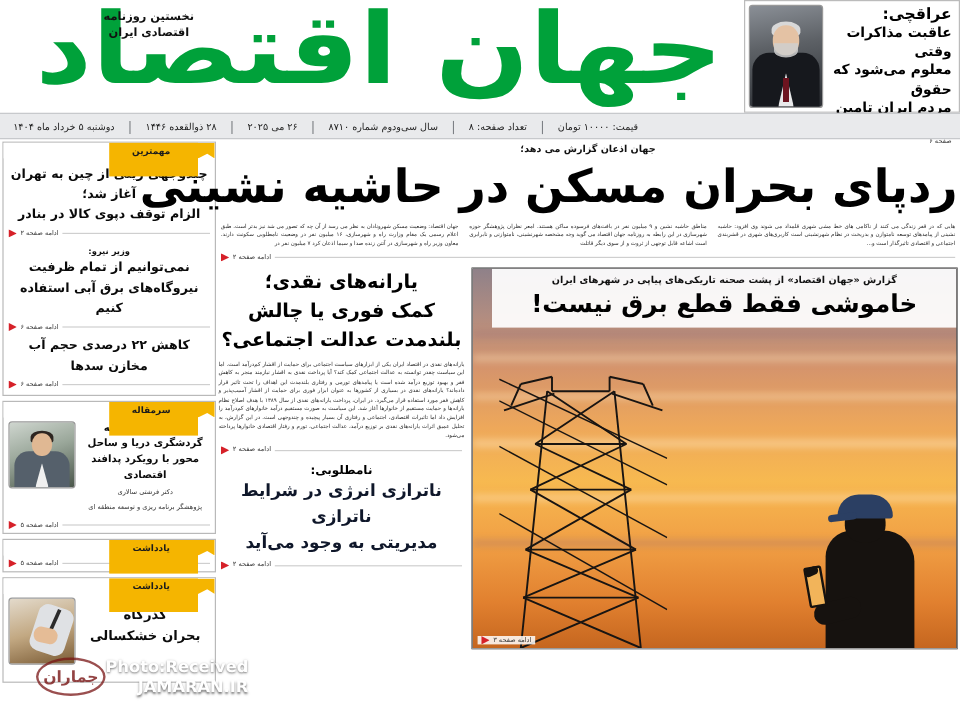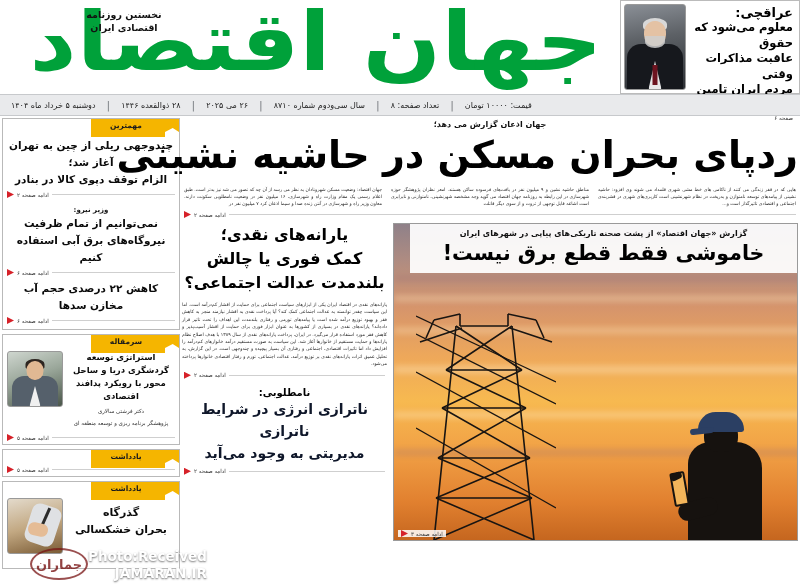--- a/index.html
+++ b/index.html
@@ -57,21 +57,21 @@
 
   
   .body-area { position:absolute; left:0; top:118px; width:800px; height:468px; }
 
   
   .sidebar { position:absolute; left:2px; top:0; width:178px; height:466px; }
   .sb-box { border:1px solid #b9b9b9; background:#fff; margin-bottom:4px; position:relative; }
 
   .tabwrap { position:relative; height:13px; background:#fff; }
   .tab {
-    position:absolute; right:14px; top:0; height:18px; background:#f5b500;
+    position:absolute; right:14px; top:0; height:28px; background:#f5b500;
     color:#1b1b1b; font-size:7.5px; font-weight:bold; line-height:13px;
     padding:0 14px 0 10px; text-align:center; min-width:74px;
   }
   .tab-flag { position:absolute; right:0; top:0; width:14px; height:13px; background:#f5b500;
     clip-path:polygon(0 0,100% 0,100% 100%,55% 70%,0 100%); }
 
   .sb-head { text-align:center; font-weight:bold; color:#0a0a0a; }
   .sb-l1 { font-size:10.5px; line-height:17px; }
   .sb-l2 { font-size:10.5px; line-height:17px; }
   .sb-kicker { font-size:7px; font-weight:bold; text-align:center; color:#111; line-height:10px; margin-top:3px; }
@@ -186,22 +186,22 @@
       <div class="teaser-photo">
         <div class="tp-body"></div>
         <div class="tp-shirt"></div>
         <div class="tp-tie"></div>
         <div class="tp-hair"></div>
         <div class="tp-head"></div>
         <div class="tp-beard"></div>
       </div>
       <div class="teaser-text">
         <div class="teaser-kicker">عراقچی:</div>
+        <div class="teaser-line">عاقبت مذاکرات وقتی</div>
         <div class="teaser-line">معلوم می‌شود که حقوق</div>
-        <div class="teaser-line">عاقبت مذاکرات وقتی</div>
         <div class="teaser-line">مردم ایران تامین شود</div>
         <div class="teaser-page">صفحه ۶</div>
       </div>
     </div>
   </div>
 
   <div class="datestrip">
     <div class="dcell">دوشنبه ۵ خرداد ماه ۱۴۰۴</div>
     <div class="dsep">|</div>
     <div class="dcell">۲۸ ذوالقعده ۱۴۴۶</div>

